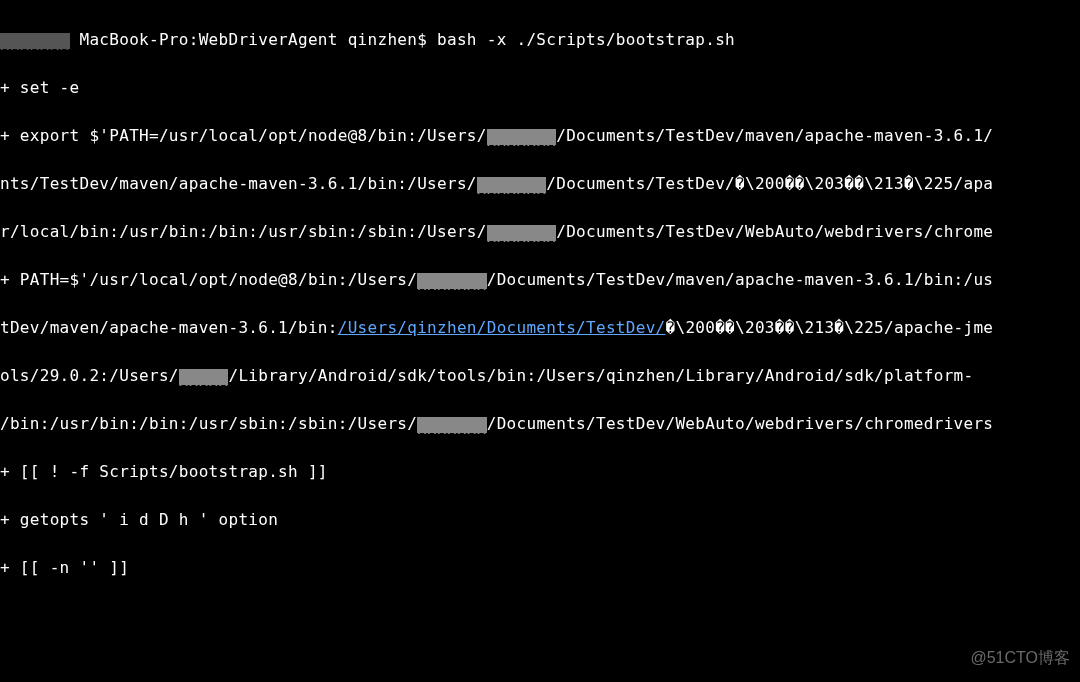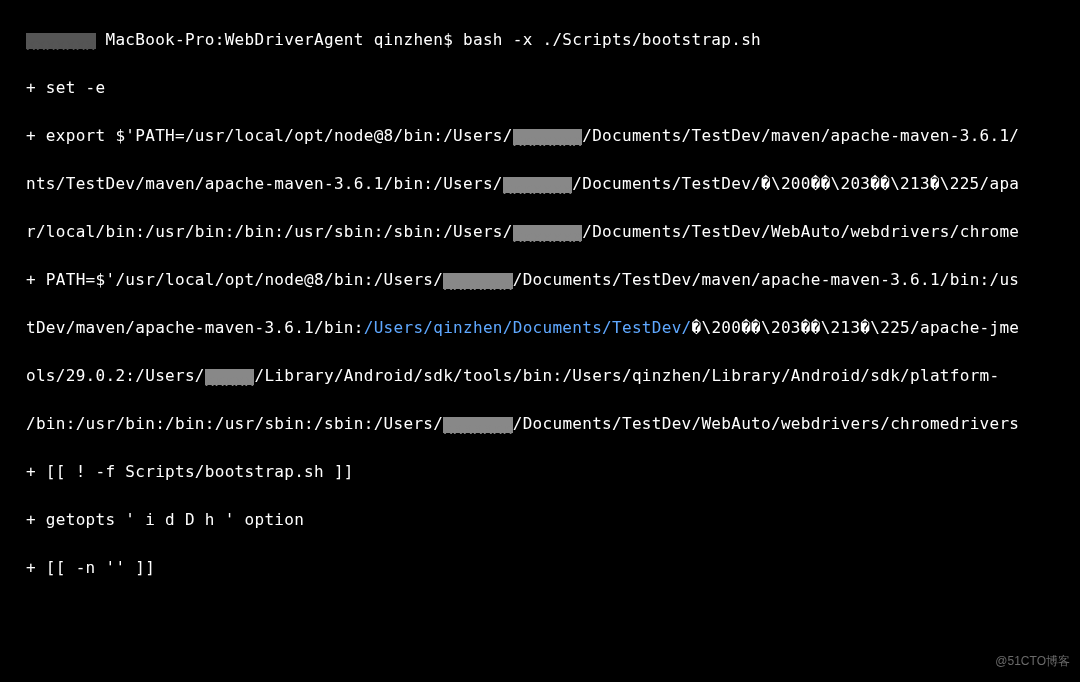--- a/index.html
+++ b/index.html
@@ -20,42 +20,42 @@
       padding: 4px 0 0 0;
     }
     .terminal {
       white-space: pre;
       letter-spacing: 0.3px;
     }
     .line {
       display: block;
       white-space: pre;
       overflow: hidden;
-      padding-left: 26px;
     }
     .link {
       color: #5fa8ff;
+      text-decoration: underline;
     }
     .redact {
       background: #555555;
       color: #555555;
       display: inline-block;
       height: 1em;
       vertical-align: text-bottom;
     }
     .redact.light {
       background: #888888;
       color: #888888;
     }
     .watermark {
       position: absolute;
       bottom: 12px;
       right: 10px;
       color: #6a6a6a;
-      font-size: 12px;
+      font-size: 16px;
       font-family: sans-serif;
     }
   </style>
 </head>
 <body>
 
 <div class="terminal">
 <span class="line"><span class="redact">xxxxxxx</span><span> MacBook-Pro:WebDriverAgent qinzhen$ </span><span>bash -x ./Scripts/bootstrap.sh</span></span>
 <span class="line">+ set -e</span>
 <span class="line"><span>+ export $'PATH=/usr/local/opt/node@8/bin:/Users/</span><span class="redact light">xxxxxxx</span><span>/Documents/TestDev/maven/apache-maven-3.6.1/</span></span>

